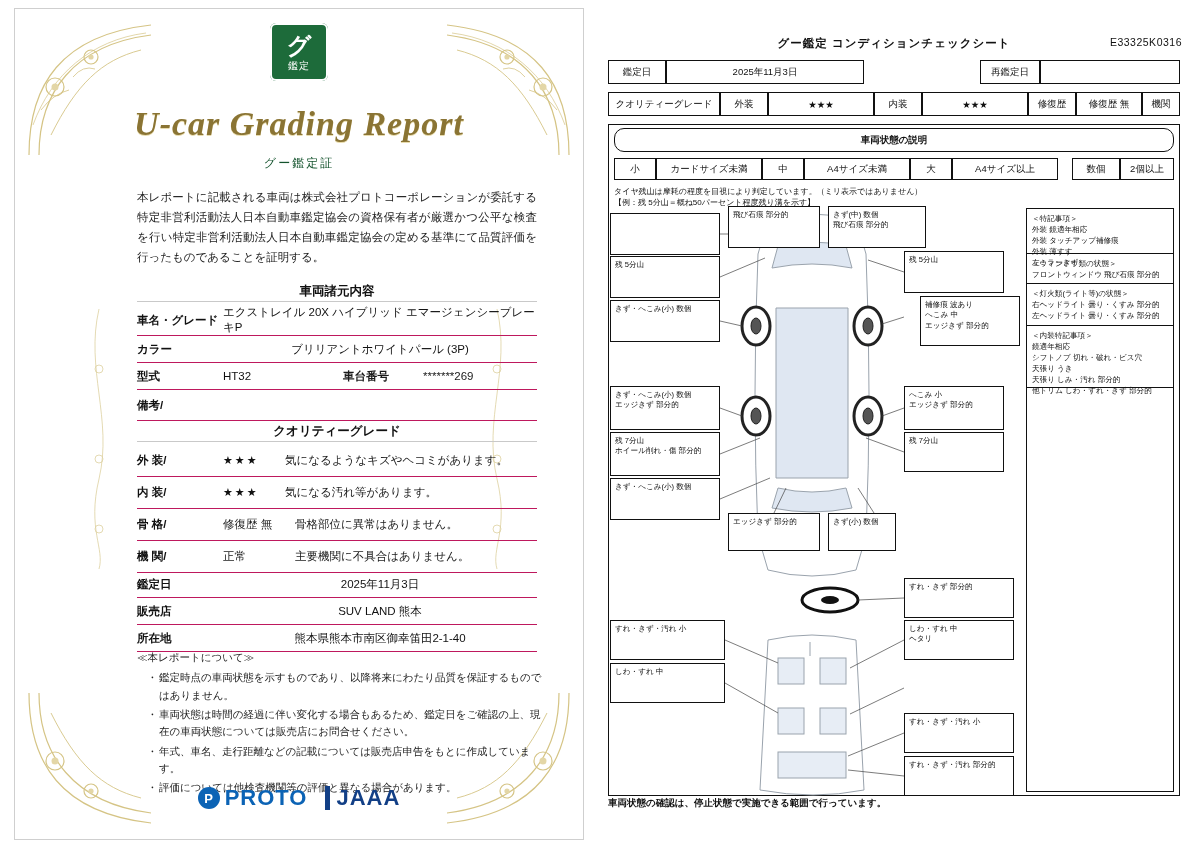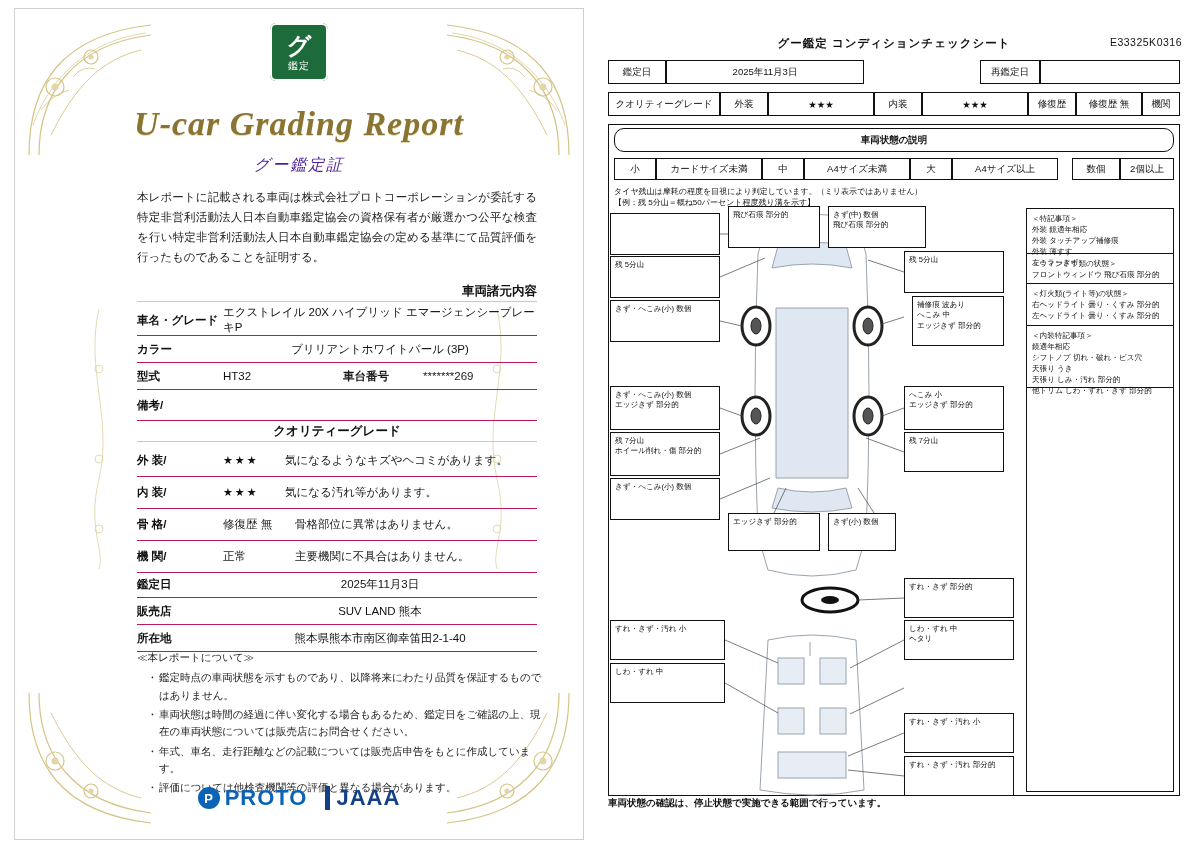--- a/index.html
+++ b/index.html
@@ -34,21 +34,21 @@
   .logo-badge .k{font-size:10px;margin-top:3px;letter-spacing:1px;}
 
   .cert-title{
     position:absolute;left:0;right:0;top:96px;text-align:center;
     font-family:"Liberation Serif", serif;font-style:italic;font-weight:bold;
     font-size:34px;color:#8a7434;letter-spacing:1px;
     text-shadow:0 1px 0 #e8dcae;
   }
   .cert-sub{
     position:absolute;left:0;right:0;top:146px;text-align:center;
-    font-size:16px;color:#4c1d95;letter-spacing:2px;font-style:italic;
+    font-size:12px;color:#14532d;letter-spacing:2px;
   }
 
   .cert-para{
     position:absolute;left:122px;top:178px;width:400px;
     font-size:11.5px;line-height:1.75;color:#222;text-align:justify;
   }
 
   .sec-head{
     position:absolute;left:122px;width:400px;text-align:center;
     font-size:12.5px;font-weight:bold;color:#111;
@@ -177,21 +177,21 @@
           <span class="g">グ</span>
           <span class="k">鑑定</span>
         </div>
       </div>
 
       <div class="cert-title">U-car Grading Report</div>
       <div class="cert-sub">グー鑑定証</div>
 
       <div class="cert-para">本レポートに記載される車両は株式会社プロトコーポレーションが委託する特定非営利活動法人日本自動車鑑定協会の資格保有者が厳選かつ公平な検査を行い特定非営利活動法人日本自動車鑑定協会の定める基準にて品質評価を行ったものであることを証明する。</div>
 
-      <div class="sec-head" style="top:274px;text-align:right;">車両諸元内容</div>
+      <div class="sec-head" style="top:274px;">車両諸元内容</div>
       <div class="rule" style="left:122px;top:292px;width:400px;"></div>
 
       <div class="tbl" style="top:296px;">
         <div class="row">
           <div class="lbl">車名・グレード</div>
           <div class="val">エクストレイル 20X ハイブリッド エマージェンシーブレーキP</div>
         </div>
         <div class="row">
           <div class="lbl">カラー</div>
           <div class="val center">ブリリアントホワイトパール (3P)</div>
@@ -408,21 +408,21 @@
     </div>
     <div class="dmg" style="left:10px;top:248px;width:110px;height:42px;">
       <div>残 5分山</div>
     </div>
     <div class="dmg" style="left:304px;top:243px;width:100px;height:42px;">
       <div>残 5分山</div>
     </div>
     <div class="dmg" style="left:10px;top:292px;width:110px;height:42px;">
       <div>きず・へこみ(小) 数個</div>
     </div>
-    <div class="dmg" style="left:312px;top:288px;width:92px;height:50px;">
+    <div class="dmg" style="left:320px;top:288px;width:100px;height:50px;">
       <div>補修痕 波あり</div>
       <div>へこみ 中</div>
       <div>エッジきず 部分的</div>
     </div>
     <div class="dmg" style="left:10px;top:378px;width:110px;height:44px;">
       <div>きず・へこみ(小) 数個</div>
       <div>エッジきず 部分的</div>
     </div>
     <div class="dmg" style="left:304px;top:378px;width:100px;height:44px;">
       <div>へこみ 小</div>

